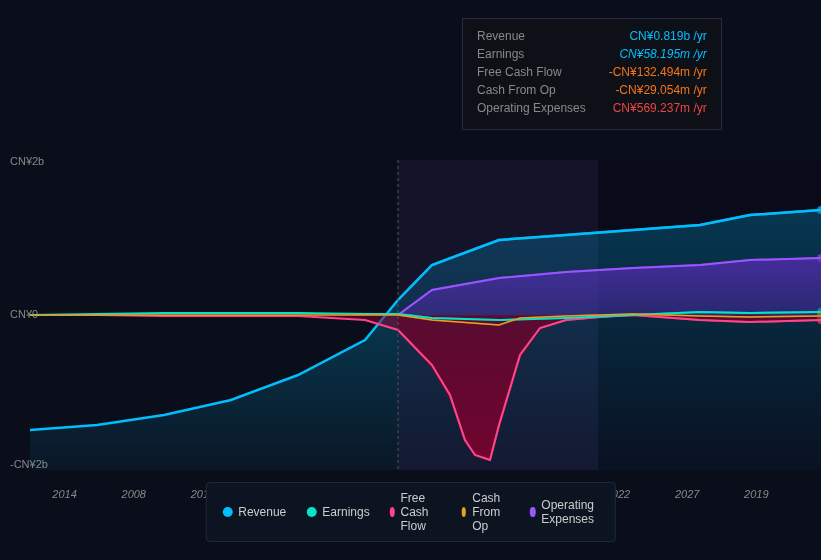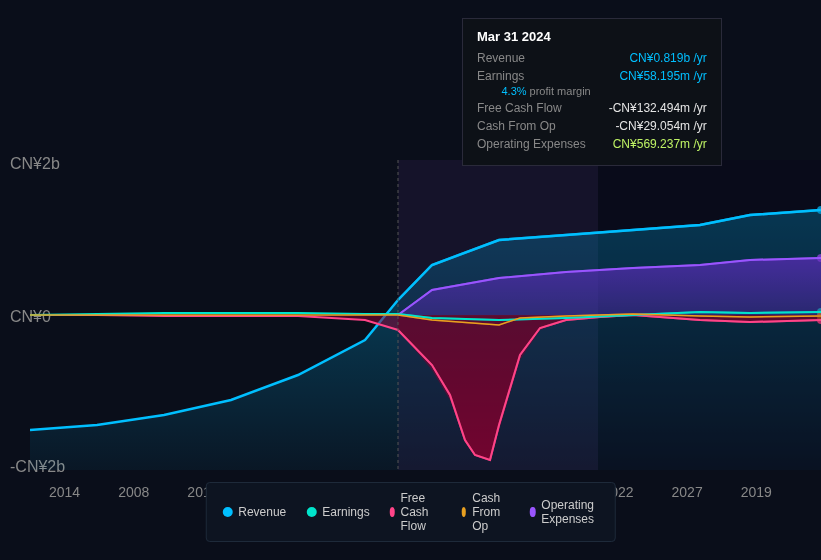--- a/index.html
+++ b/index.html
@@ -39,42 +39,43 @@
       font-size: 12px;
       color: #888;
       margin-bottom: 4px;
       gap: 16px;
     }
     .tooltip-row .val {
       color: #00bfff;
       white-space: nowrap;
     }
     .tooltip-row .val.negative {
-      color: #e5e5e5;
+      color: #f97316;
       margin-left: 31px;
     }
     .tooltip-row .val.positive-earnings {
       color: #00bfff;
+      font-style: italic;
     }
     .tooltip-row .val.op-exp {
-      color: #bef264;
+      color: #ef4444;
     }
     .profit-margin {
       font-size: 11px;
       color: #888;
       padding-left: 0;
       margin-top: -2px;
       margin-bottom: 4px;
     }
     .profit-margin span {
       color: #00bfff;
     }
     .y-label {
       position: absolute;
-      font-size: 16px;
+      font-size: 11px;
       color: #888;
     }
     .y-label-top {
       top: 155px;
       left: 10px;
     }
     .y-label-zero {
       top: 308px;
       left: 10px;
     }
@@ -93,22 +94,23 @@
     #x-axis {
       position: absolute;
       bottom: 60px;
       left: 0;
       width: 821px;
       display: flex;
       justify-content: space-around;
       padding: 0 30px;
     }
     .x-label {
-      font-size: 14px;
-      color: #888;
+      font-size: 11px;
+      color: #888;
+      font-style: italic;
     }
     #legend {
       position: absolute;
       bottom: 18px;
       left: 50%;
       transform: translateX(-50%);
       display: flex;
       gap: 20px;
       align-items: center;
       background: #0d1421;
@@ -142,31 +144,27 @@
       background: rgba(80, 60, 120, 0.25);
       pointer-events: none;
     }
   </style>
 </head>
 <body>
 
 <div id="chart-container">
 
   <div id="tooltip-box">
-    <div class="tooltip-date">Mar 31 2024</div>
     <div class="tooltip-row">
       <span>Revenue</span>
       <span class="val">CN¥0.819b /yr</span>
     </div>
     <div class="tooltip-row">
       <span>Earnings</span>
       <span class="val positive-earnings">CN¥58.195m /yr</span>
-    </div>
-    <div class="profit-margin">
-      &nbsp;&nbsp;&nbsp;&nbsp;&nbsp;&nbsp;&nbsp;&nbsp;<span>4.3%</span> profit margin
     </div>
     <div class="tooltip-row">
       <span>Free Cash Flow</span>
       <span class="val negative">-CN¥132.494m /yr</span>
     </div>
     <div class="tooltip-row">
       <span>Cash From Op</span>
       <span class="val negative">-CN¥29.054m /yr</span>
     </div>
     <div class="tooltip-row">

